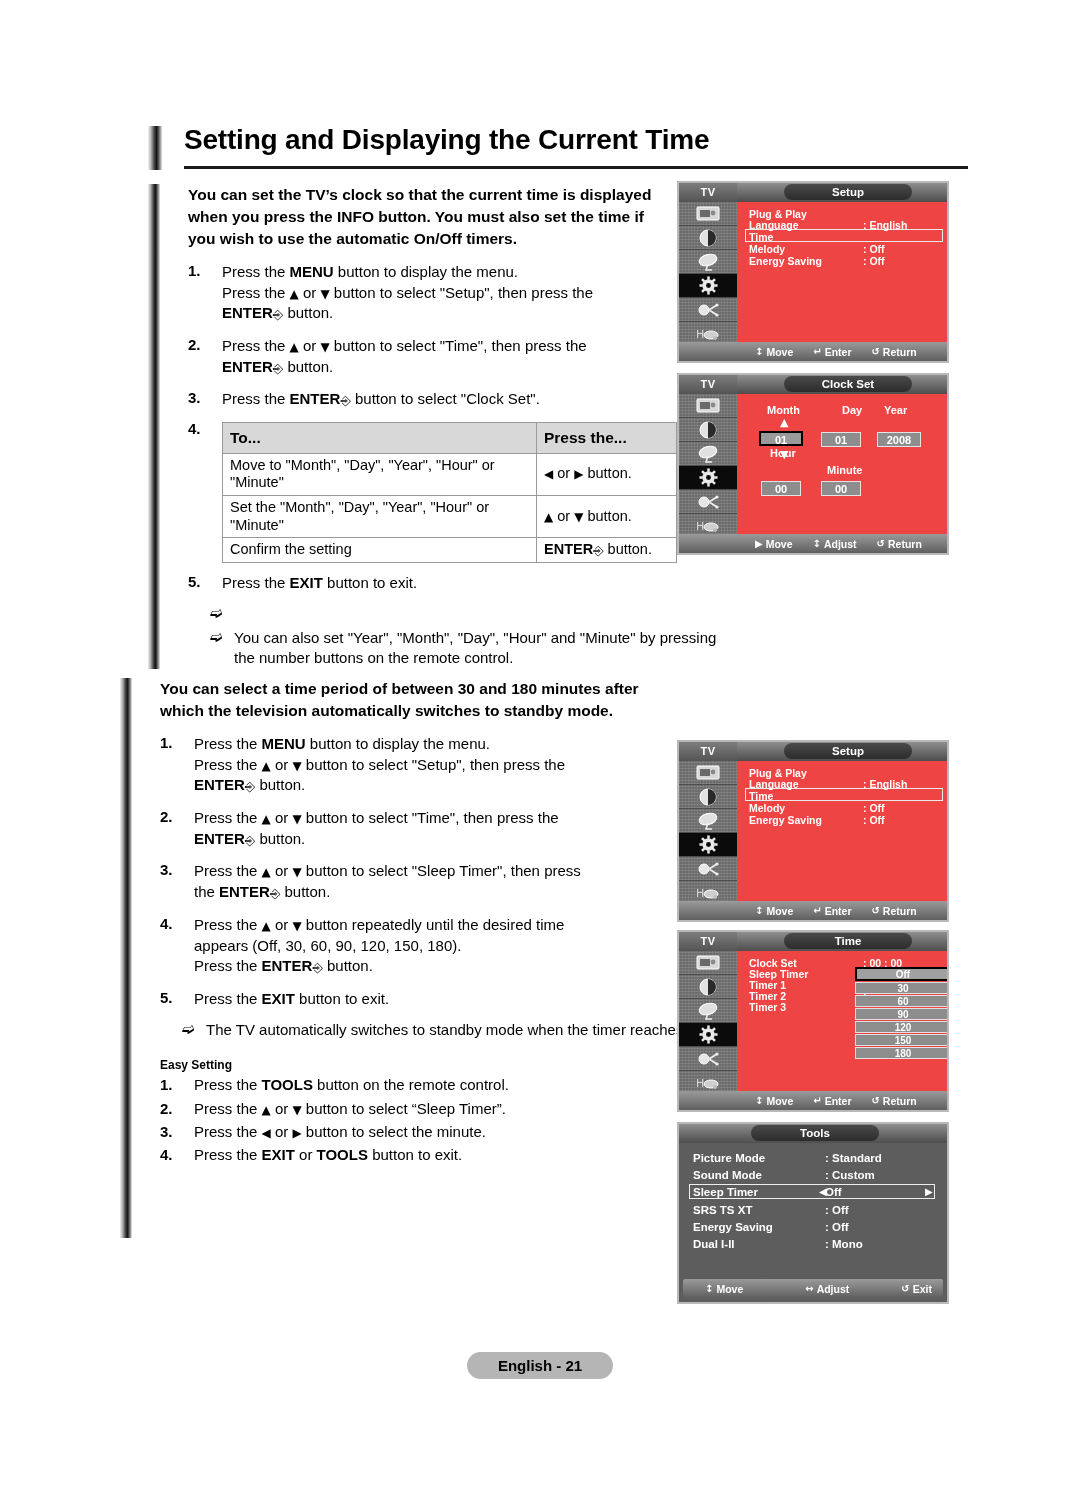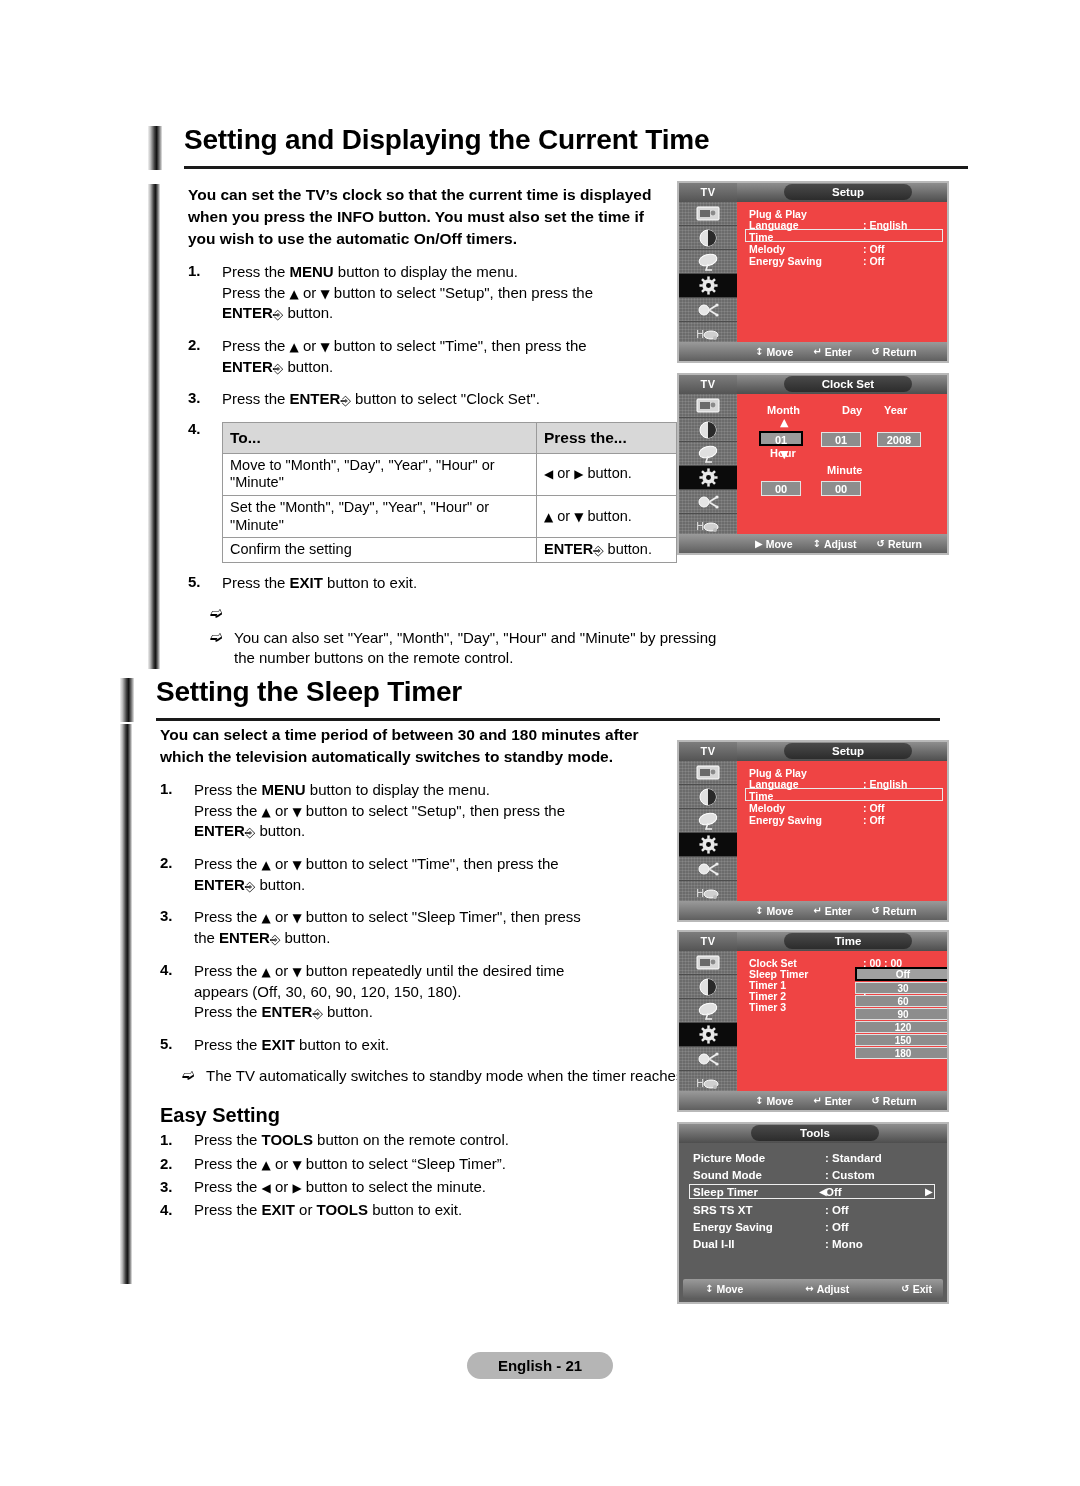--- a/index.html
+++ b/index.html
@@ -177,21 +177,21 @@
   .t-lt  { position:absolute; left:140px; font-family:"DejaVu Sans", sans-serif; font-size:10px; }
   .t-rt  { position:absolute; left:246px; font-family:"DejaVu Sans", sans-serif; font-size:10px; }
 
   
   .footer {
     position:absolute; left:467px; top:1352px; width:146px; height:27px;
     background:#b5b5b5; border-radius:14px;
     font-size:15px; font-weight:bold; text-align:center; line-height:27px;
   }
 
-  .sub-head { margin-left:40px; font-size:20px; font-weight:bold; margin-top:18px; }
+  .sub-head { margin-left:40px; font-size:12px; font-weight:bold; margin-top:18px; }
   .easy-steps { margin-left:40px; width:490px; }
   .easy-step { display:flex; margin-top:3px; font-size:15px; line-height:1.35; }
   .easy-step .step-num { width:34px; font-weight:bold; flex:none; }
 </style>
 </head>
 <body>
 
 <div class="page">
 
   <div class="section" style="left:120px; top:126px; width:830px;margin-left:28px;">
@@ -284,25 +284,20 @@
           <div class="note-bul">➫</div>
           <div>You can also set "Year", "Month", "Day", "Hour" and "Minute" by pressing the number buttons on the remote control.</div>
         </div>
       </div>
 
     </div>
   </div>
 
   <div class="section" style="left:120px; top:678px; width:830px;">
 
-    <div class="heading-wrap">
-      <div class="heading-bar"></div>
-      <div class="heading-title">Setting the Sleep Timer</div>
-      <div class="heading-rule"></div>
-    </div>
 
     <div class="intro-wrap" style="min-height:560px;">
       <div class="intro-bar"></div>
 
       <div class="intro-text">You can select a time period of between 30 and 180 minutes after which the television automatically switches to standby mode.</div>
 
       <div class="steps">
 
         <div class="step">
           <div class="step-num">1.</div>

